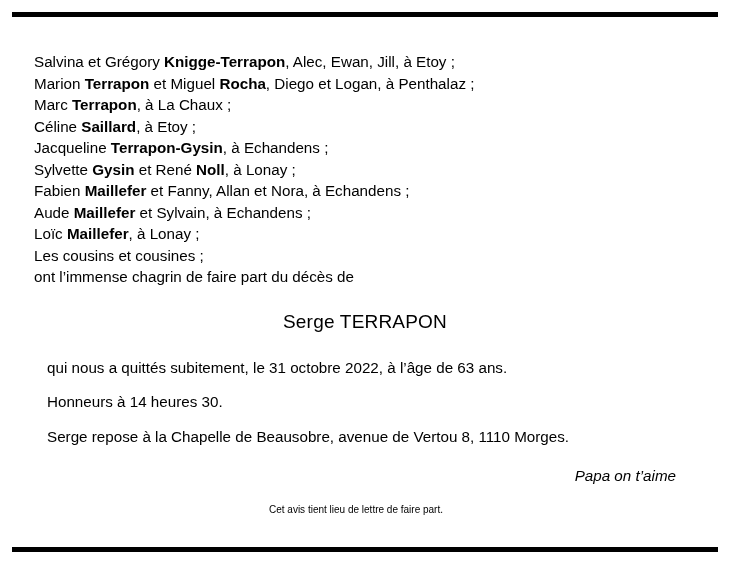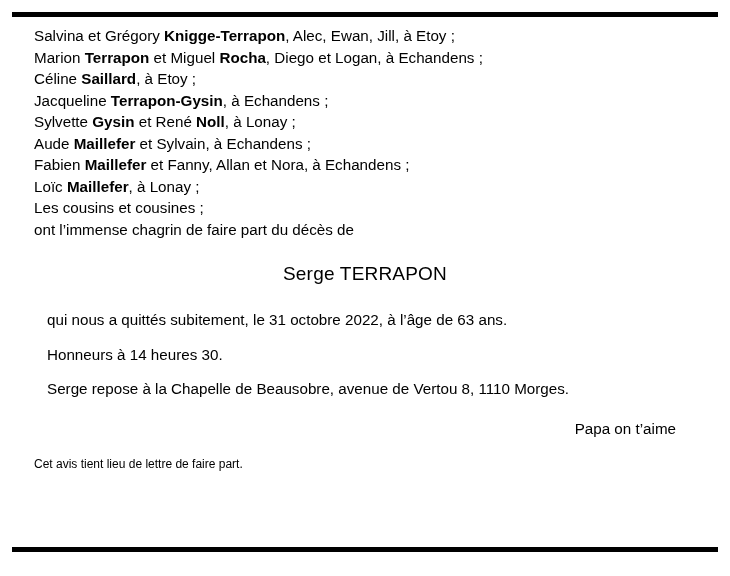--- a/index.html
+++ b/index.html
@@ -19,21 +19,21 @@
     left: 12px;
     top: 12px;
     width: 706px;
     height: 540px;
     border-top: 5px solid #000000;
     border-bottom: 5px solid #000000;
     box-sizing: border-box;
     background: #ffffff;
   }
   .inner {
-    padding: 8px 22px 0 22px;
+    padding: 34px 22px 0 22px;
   }
   .line {
     font-size: 15.2px;
     line-height: 21.5px;
     white-space: pre-wrap;
   }
   .block-names .line {
     margin: 0;
   }
   b, .b {
@@ -45,45 +45,47 @@
     font-weight: normal;
     letter-spacing: 0.2px;
     margin-top: 23px;
     margin-bottom: 24px;
   }
   .block-details .line {
     margin: 13px;
   }
   .signature {
     text-align: right;
+    font-style: italic;
     font-size: 15.2px;
     margin-top: 20px;
     padding-right: 20px;
   }
   .footer-note {
-    text-align: left;
-    font-size: 12px;
+    text-align: center;
+    font-size: 10px;
     margin-top: 20px;
     padding-right: 18px;
   }
 </style>
 </head>
 <body>
 
 <div class="notice">
   <div class="inner">
 
     <div class="block-names">
         <div class="line"><span>Salvina et Grégory </span><span class="b">Knigge-Terrapon</span><span>, Alec, Ewan, Jill, à Etoy ;</span></div>
-        <div class="line"><span>Marion </span><span class="b">Terrapon</span><span> et Miguel </span><span class="b">Rocha</span><span>, Diego et Logan, à Echandens ;</span></div>
+        <div class="line"><span>Marion </span><span class="b">Terrapon</span><span> et Miguel </span><span class="b">Rocha</span><span>, Diego et Logan, à Penthalaz ;</span></div>
+        <div class="line"><span>Marc </span><span class="b">Terrapon</span><span>, à La Chaux ;</span></div>
         <div class="line"><span>Céline </span><span class="b">Saillard</span><span>, à Etoy ;</span></div>
         <div class="line"><span>Jacqueline </span><span class="b">Terrapon-Gysin</span><span>, à Echandens ;</span></div>
         <div class="line"><span>Sylvette </span><span class="b">Gysin</span><span> et René </span><span class="b">Noll</span><span>, à Lonay ;</span></div>
+        <div class="line"><span>Fabien </span><span class="b">Maillefer</span><span> et Fanny, Allan et Nora, à Echandens ;</span></div>
         <div class="line"><span>Aude </span><span class="b">Maillefer</span><span> et Sylvain, à Echandens ;</span></div>
-        <div class="line"><span>Fabien </span><span class="b">Maillefer</span><span> et Fanny, Allan et Nora, à Echandens ;</span></div>
         <div class="line"><span>Loïc </span><span class="b">Maillefer</span><span>, à Lonay ;</span></div>
         <div class="line"><span>Les cousins et cousines ;</span></div>
         <div class="line"><span>ont l’immense chagrin de faire part du décès de</span></div>
       </div>
 
     <div class="deceased-name">Serge TERRAPON</div>
 
     <div class="block-details">
         <div class="line"><span>qui nous a quittés subitement, le 31 octobre 2022, à l’âge de 63 ans.</span></div>
         <div class="line"><span>Honneurs à 14 heures 30.</span></div>

